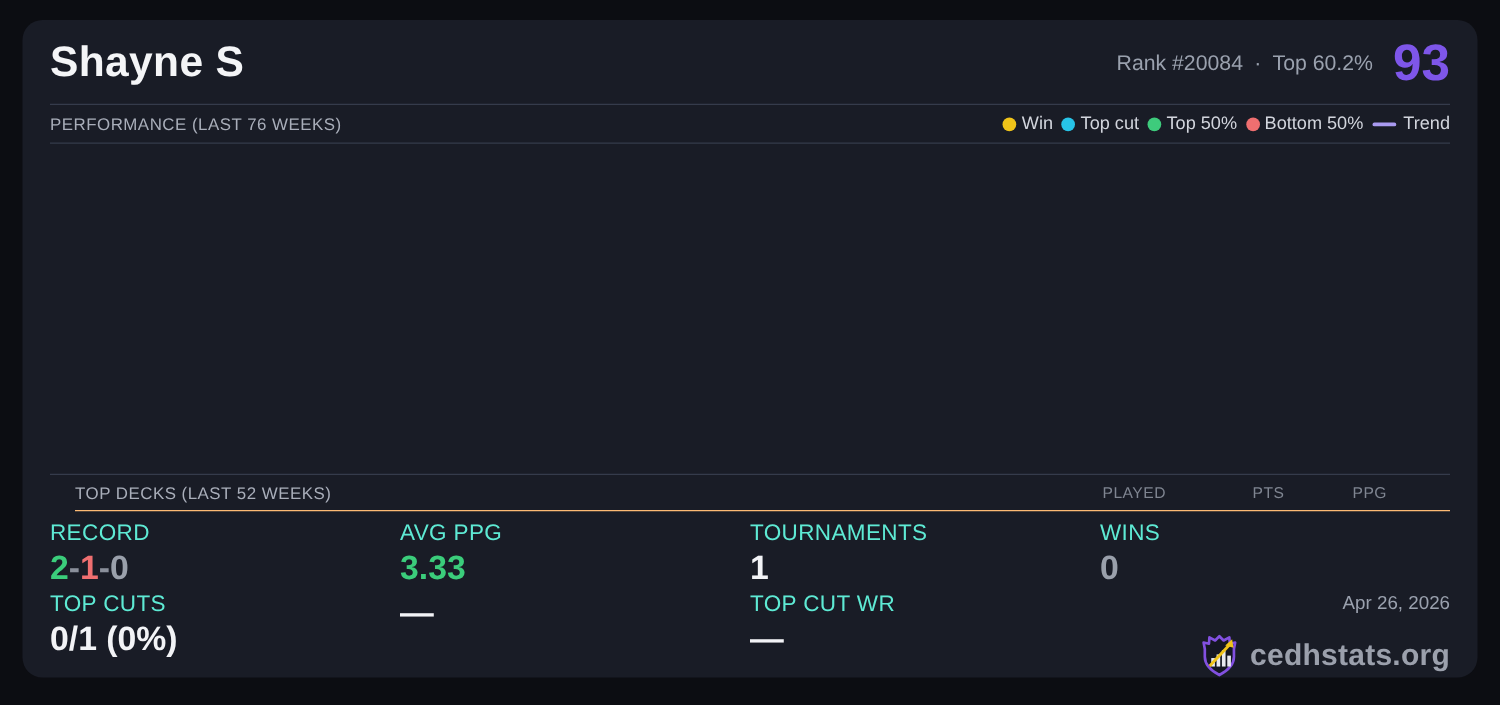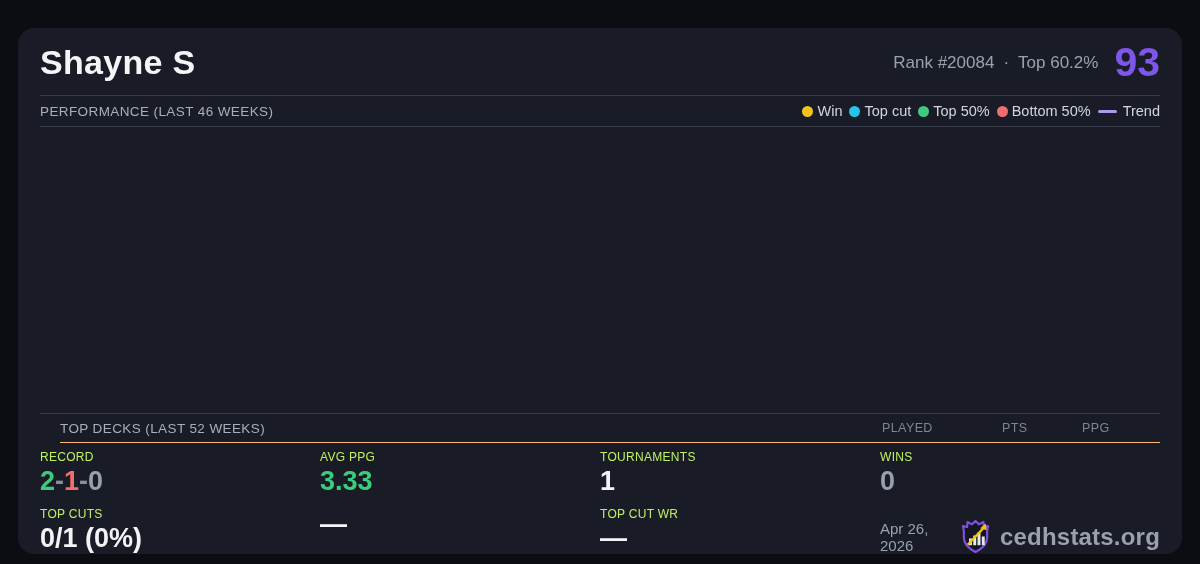--- a/index.html
+++ b/index.html
@@ -3,21 +3,21 @@
 <meta charset="utf-8">
 <style>
   html,body{margin:0;padding:0;}
   body{
     width:1200px;height:564px;
     background:#0c0d12;
     font-family:"Liberation Sans",sans-serif;
     position:relative;overflow:hidden;
   }
   .card{
-    position:absolute;left:18px;top:28px;width:1164px;height:526px;
+    position:absolute;left:18px;top:16px;width:1164px;height:526px;
     background:#191c26;border-radius:16px;
     box-sizing:border-box;padding:0 22px;
     display:flex;flex-direction:column;
   }
   
   .header-row{
     display:flex;justify-content:space-between;align-items:center;
     height:65px;padding-top:2px;
     border-bottom:1px solid #353b4b;
   }
@@ -49,30 +49,30 @@
   .col-played{width:120px;}
   .col-pts{width:80px;}
   .col-ppg{width:78px;}
   
   .stats-grid{
     display:grid;
     grid-template-columns:repeat(4,1fr);
     grid-template-rows:57px auto;
     padding-top:7px;flex:0 0 auto;
   }
-  .stat-label{color:#bef264;font-size:12px;letter-spacing:.3px;}
+  .stat-label{color:#5eead4;font-size:18px;letter-spacing:.3px;}
   .stat-value{font-size:27px;font-weight:bold;color:#f2f3f6;margin-top:3px;line-height:1.1;}
   .green{color:#3bcd7b;}
   .red{color:#ef6f70;}
   .muted{color:#9aa0ab;}
   .sep{color:#8a8f9b;}
   
   .footer-cell{
     grid-column:4;grid-row:2;
-    display:flex;flex-direction:row;align-items:flex-end;justify-content:center;
+    display:flex;flex-direction:column;align-items:flex-end;justify-content:center;gap:10px;
   }
   .date{color:#9aa1ae;font-size:15px;margin-top:1px;}
   .brand{display:flex;align-items:center;gap:8px;margin-top:6px;}
   .brand-text{color:#9ba0ac;font-size:24px;font-weight:bold;letter-spacing:.2px;}
 </style>
 </head>
 <body>
 
 <div class="card">
 
@@ -82,21 +82,21 @@
       <div class="rank-line">
         <span>Rank #20084</span>
         <span>·</span>
         <span>Top 60.2%</span>
       </div>
       <div class="score">93</div>
     </div>
   </div>
 
   <div class="perf-row">
-    <div class="section-title">PERFORMANCE (LAST 46 WEEKS)</div>
+    <div class="section-title">PERFORMANCE (LAST 76 WEEKS)</div>
     <div class="legend">
       <div class="legend-item">
         <span class="dot" style="background: rgb(240, 196, 25);"></span>
         <span>Win</span>
       </div>
       <div class="legend-item">
         <span class="dot" style="background: rgb(39, 196, 232);"></span>
         <span>Top cut</span>
       </div>
       <div class="legend-item">

